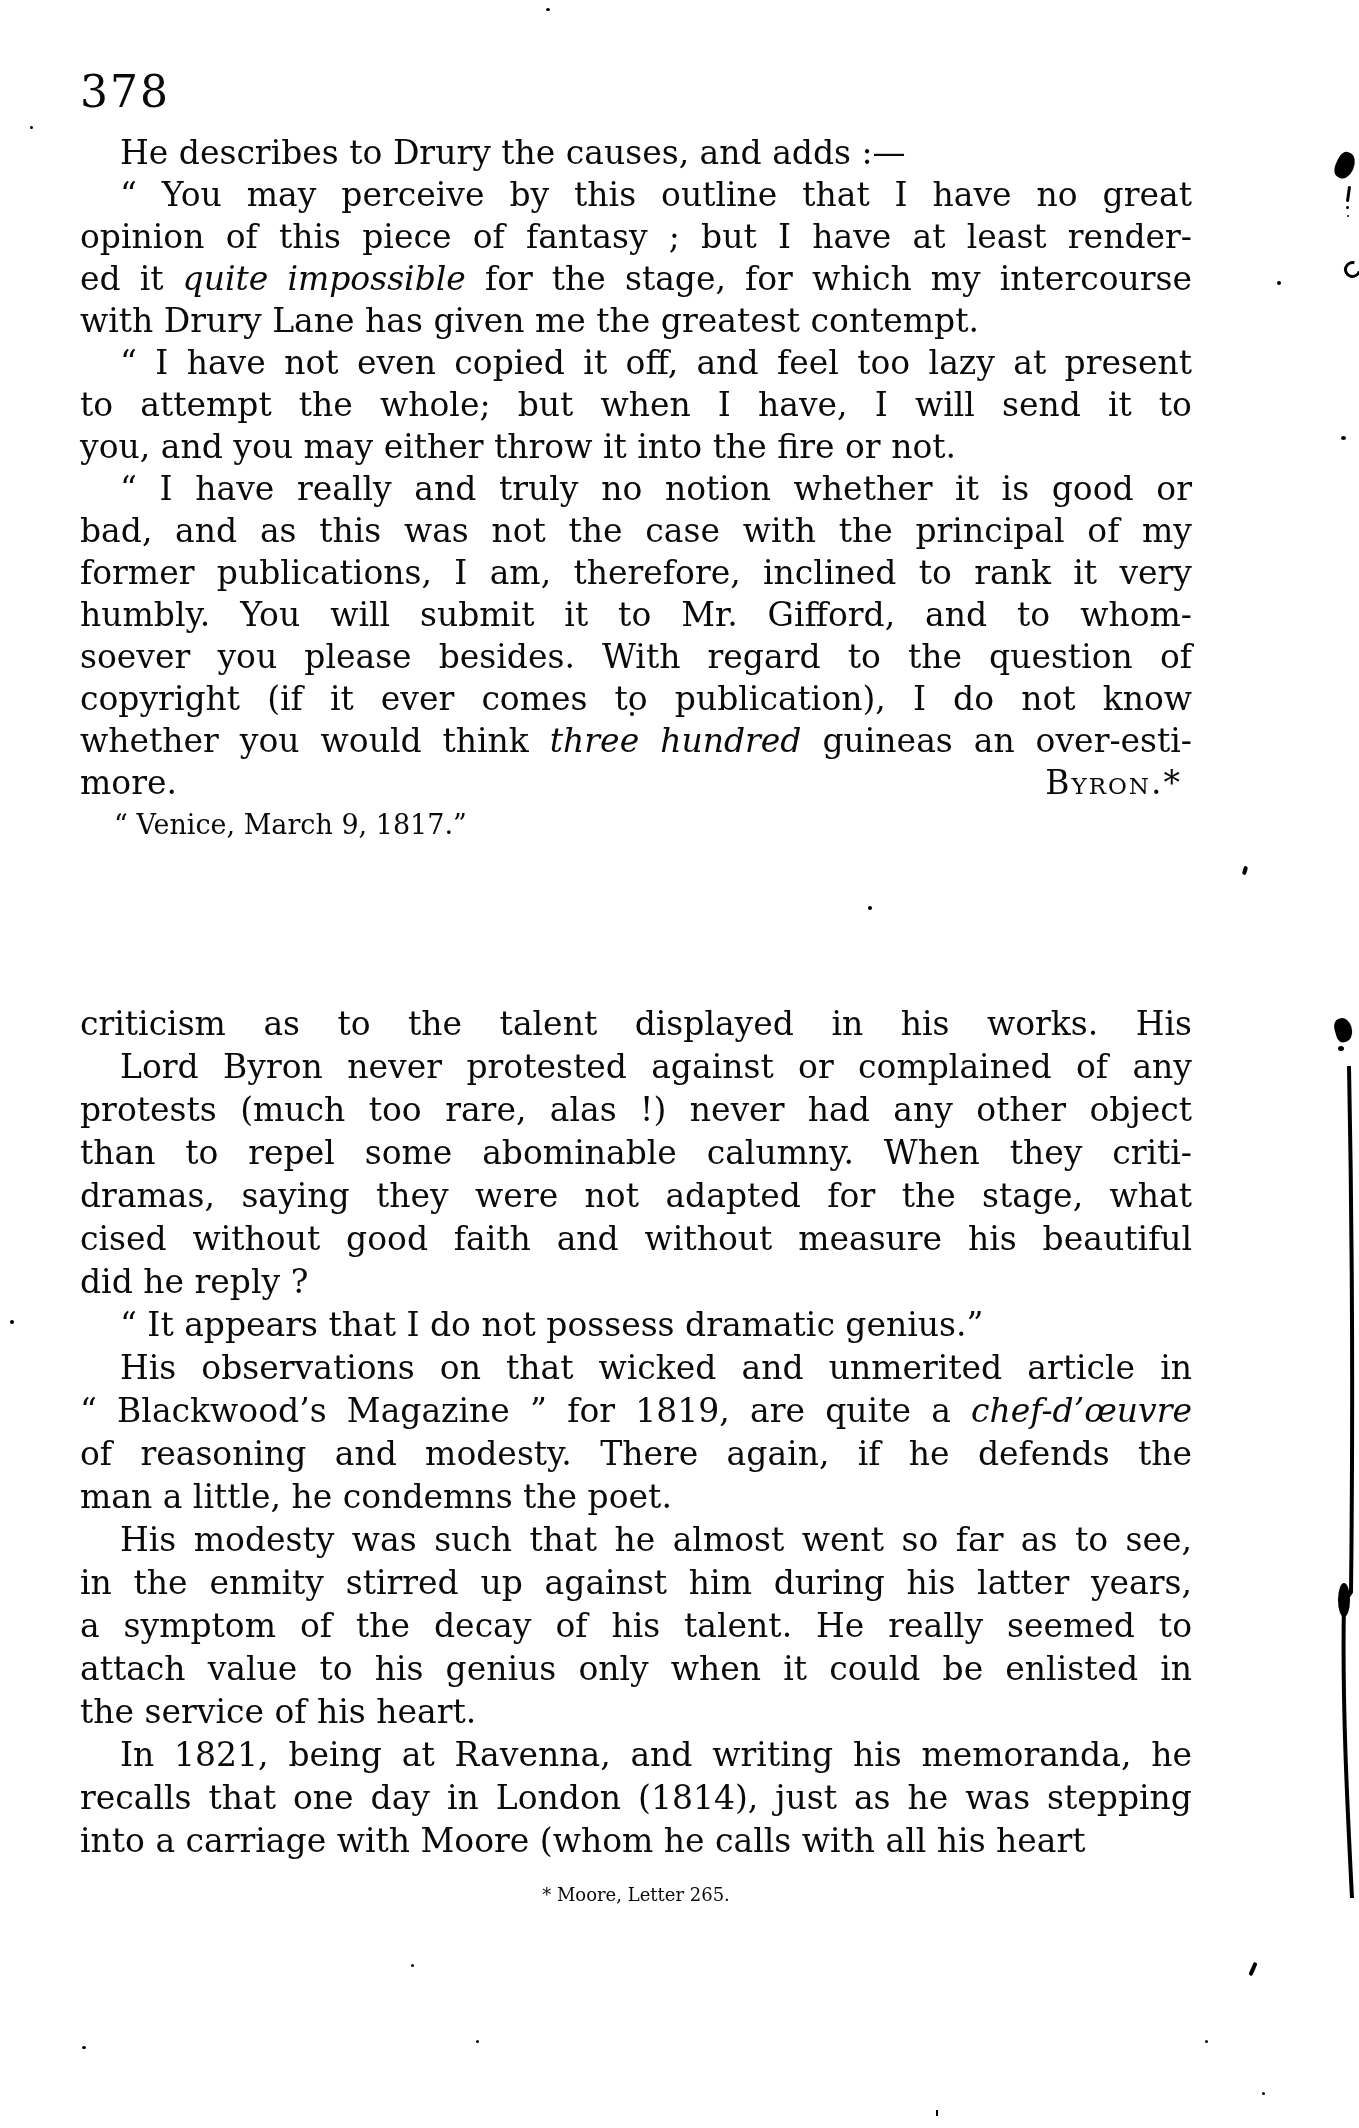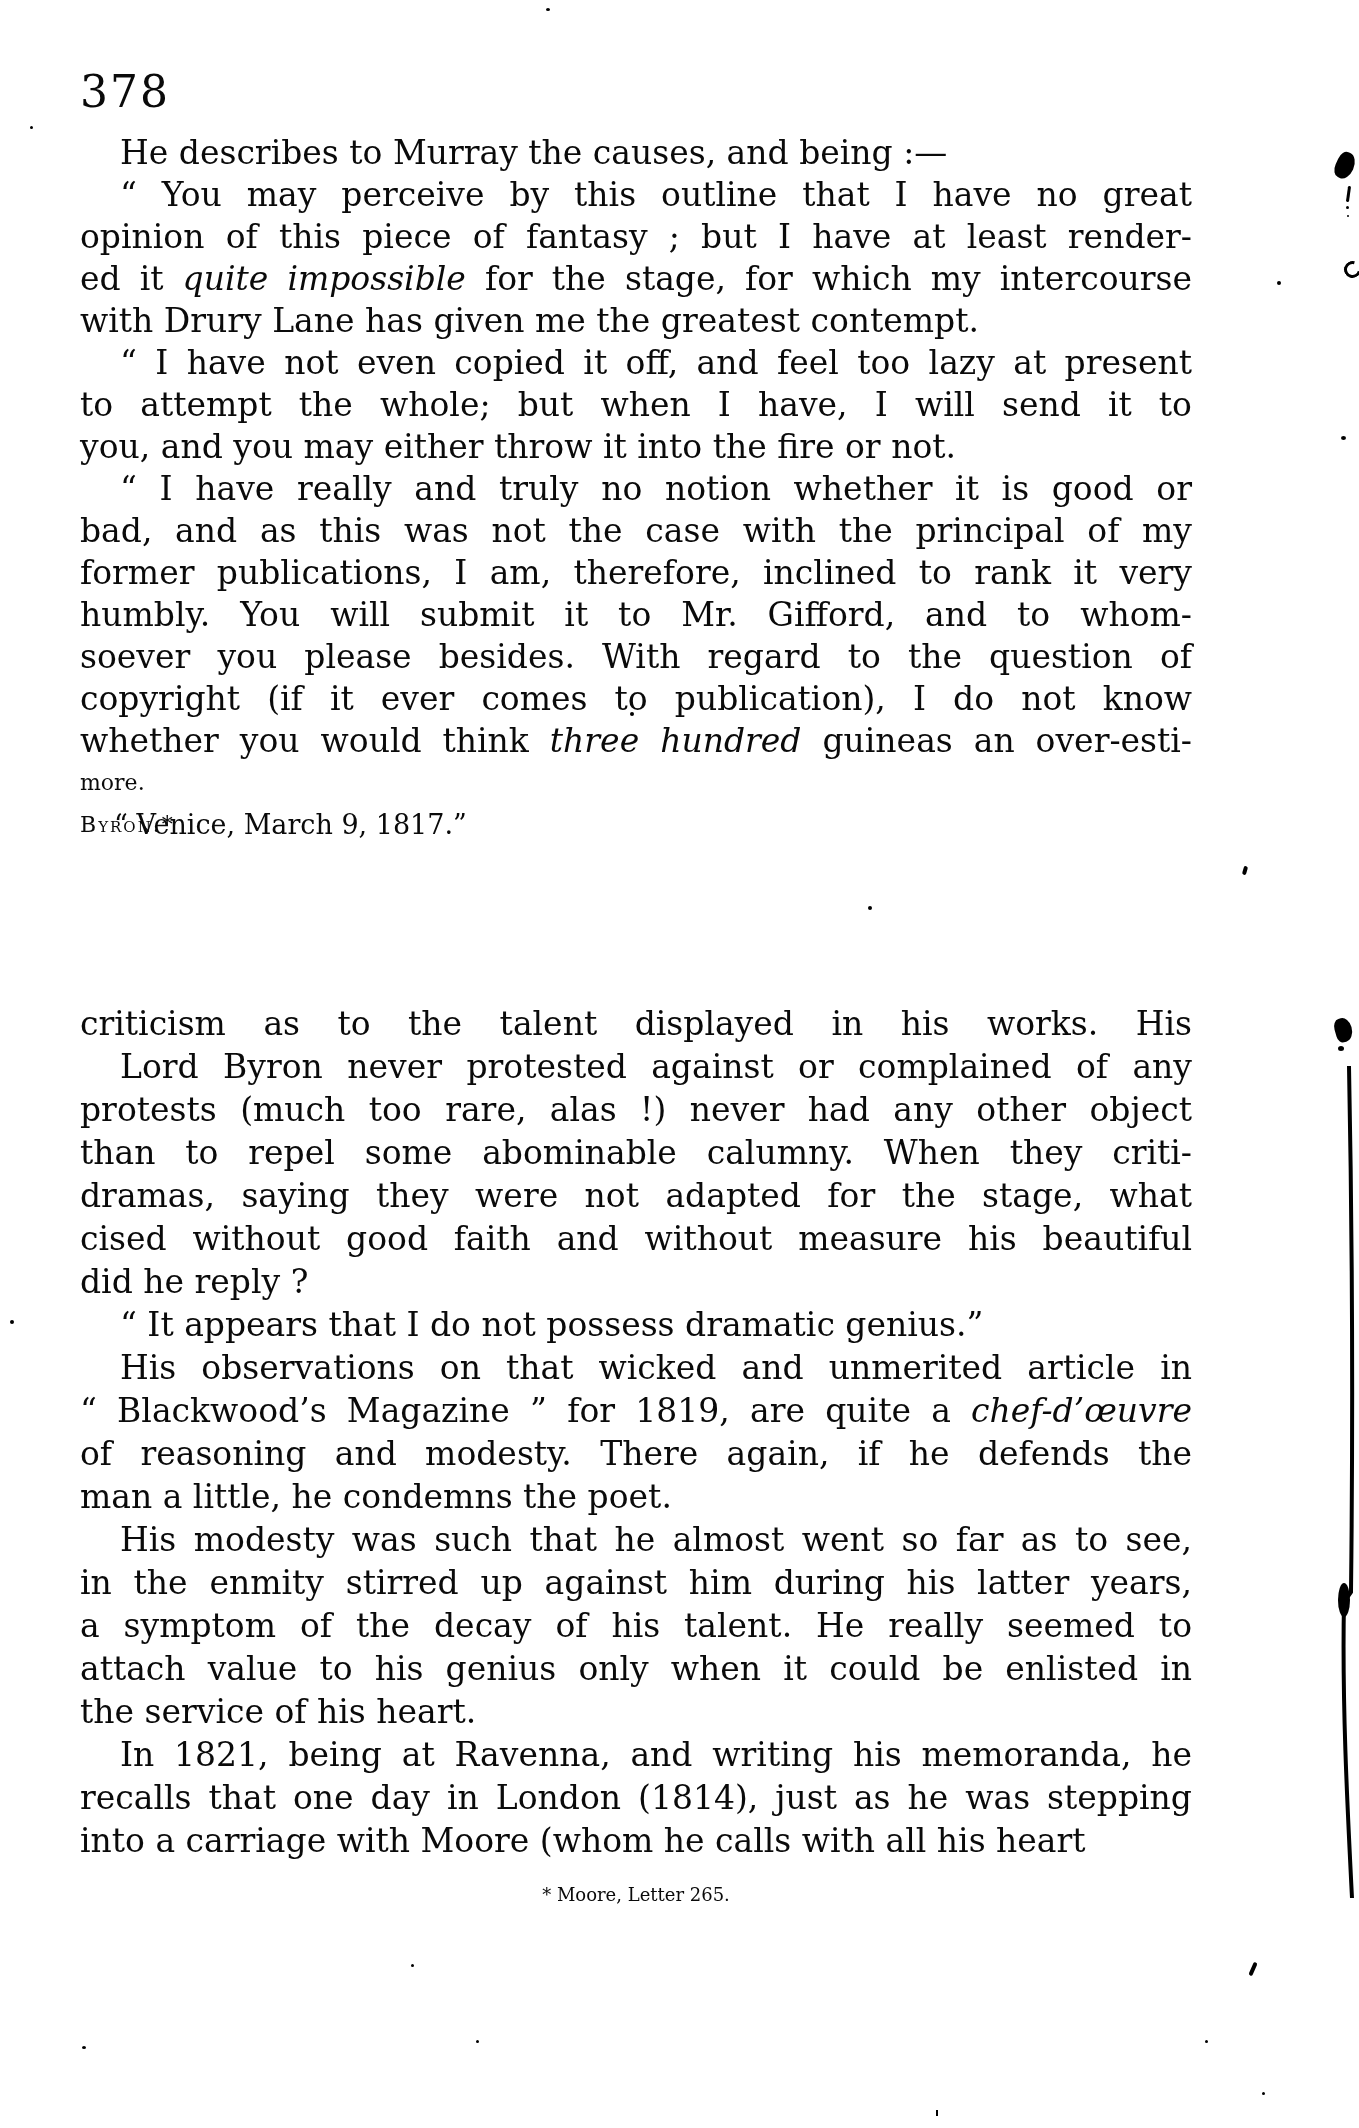--- a/index.html
+++ b/index.html
@@ -42,22 +42,22 @@
     text-align-last:justify;
     white-space:normal;
   }
   .essay .line{line-height:43px;height:43px;}
   .line.first{text-indent:40px;}
   .line.last{text-align-last:left;}
   .sig-row{
     display:flex;
     justify-content:space-between;
     align-items:baseline;
-    font-size:22px;
-    line-height:42px;height:42px;flex-direction:column;
+    font-size:33px;
+    line-height:42px;height:42px;
   }
   .sig-right{
     font-variant:small-caps;
     letter-spacing:2px;
     padding-right:10px;
   }
   .dateline{
     font-size:27px;
     line-height:38px;
     text-indent:34px;
@@ -81,21 +81,21 @@
 <div class="page">
 
   <div class="column">
 
     <div class="header">
       <span class="pagenum">378</span>
     </div>
 
     <div class="letter" id="letter-block">
         <div>
-          <div class="line first last"><span>He describes to Murray the causes, and being :—</span></div>
+          <div class="line first last"><span>He describes to Drury the causes, and adds :—</span></div>
         </div>
         <div>
           <div class="line first"><span>“ You may perceive by this outline that I have no great</span></div>
           <div class="line"><span>opinion of this piece of fantasy ; but I have at least render-</span></div>
           <div class="line"><span>ed it </span><i>quite impossible</i><span> for the stage, for which my intercourse</span></div>
           <div class="line last"><span>with Drury Lane has given me the greatest contempt.</span></div>
         </div>
         <div>
           <div class="line first"><span>“ I have not even copied it off, and feel too lazy at present</span></div>
           <div class="line"><span>to attempt the whole; but when I have, I will send it to</span></div>

